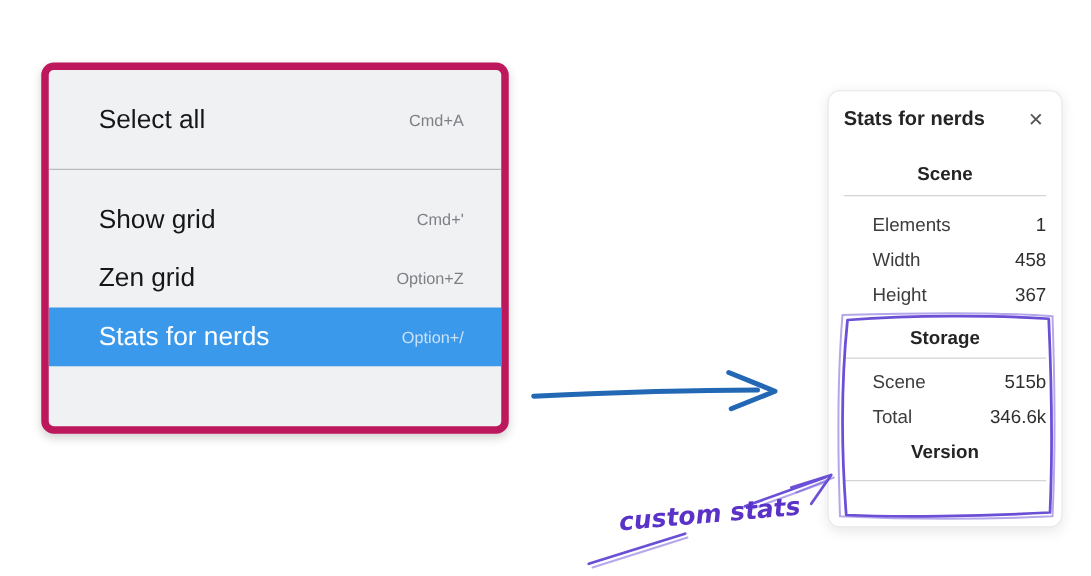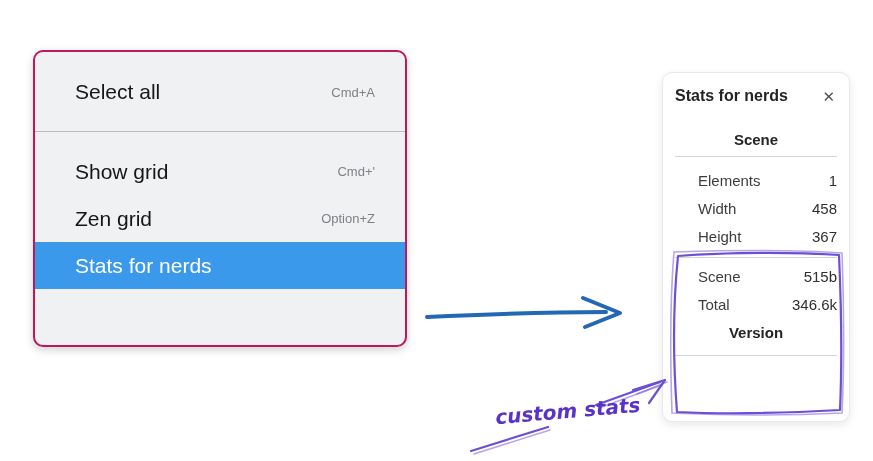--- a/index.html
+++ b/index.html
@@ -7,21 +7,21 @@
     position:relative; width:873px; height:461px; overflow:hidden;
     background:#ffffff;
     font-family:"Liberation Sans", sans-serif;
   }
 
   
   #menu {
     position:absolute; left:33px; top:50px; width:374px; height:297px;
     box-sizing:border-box;
     background:#f0f1f3;
-    border:2px solid #be185d;
+    border:6px solid #be185d;
     border-radius:10px;
     box-shadow:0 3px 8px rgba(0,0,0,.18);
     overflow:hidden;
   }
   .menu-group-top { padding-top:15px; padding-bottom:14px; }
   .menu-group-bottom { padding-top:16px; padding-bottom:9px; }
   .menu-row {
     height:50px; display:flex; align-items:center; justify-content:space-between;
     padding:0 30px 0 40px; font-size:21px; color:#151617; cursor:default;
   }
@@ -87,20 +87,21 @@
       <div class="menu-row">
         <span class="menu-label">Show grid</span>
         <span class="menu-shortcut">Cmd+'</span>
       </div>
       <div class="menu-row">
         <span class="menu-label">Zen grid</span>
         <span class="menu-shortcut">Option+Z</span>
       </div>
       <div class="menu-row selected">
         <span class="menu-label">Stats for nerds</span>
+        <span class="menu-shortcut">Option+/</span>
       </div>
     </div>
   </div>
 
   <div id="panel">
     <div class="panel-title-row">
       <span class="panel-title">Stats for nerds</span>
       <button class="panel-close">✕</button>
     </div>
 
@@ -114,20 +115,21 @@
       <div class="stat-row">
         <span class="stat-label">Width</span>
         <span class="stat-value">458</span>
       </div>
       <div class="stat-row">
         <span class="stat-label">Height</span>
         <span class="stat-value">367</span>
       </div>
     </div>
 
+    <div class="section-heading h-storage">Storage</div>
     <div class="panel-divider d-storage"></div>
     <div class="rows-storage">
       <div class="stat-row">
         <span class="stat-label">Scene</span>
         <span class="stat-value">515b</span>
       </div>
       <div class="stat-row">
         <span class="stat-label">Total</span>
         <span class="stat-value">346.6k</span>
       </div>

